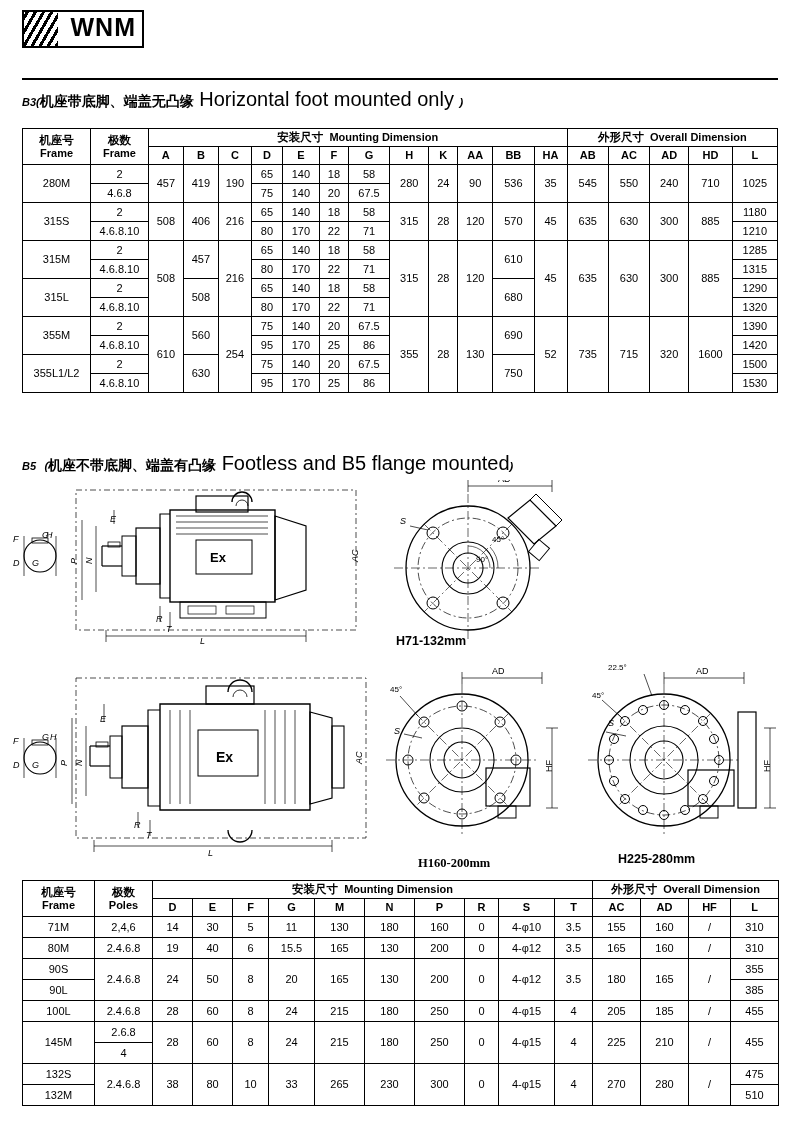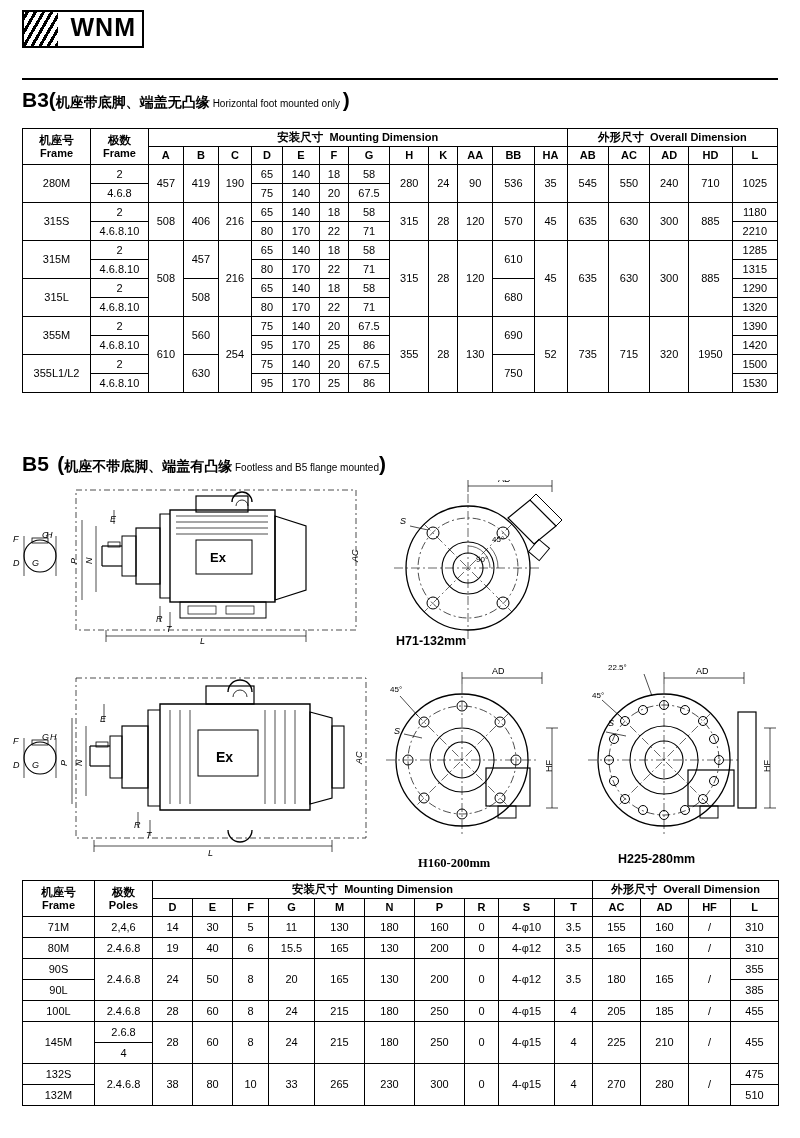--- a/index.html
+++ b/index.html
@@ -70,26 +70,27 @@
   }
 
   
   .sect-title {
     position: absolute;
     font-size: 15px;
     font-weight: bold;
     white-space: nowrap;
   }
   .sect-title .big {
-    font-size: 21px;
+    font-size: 11px;
     font-weight: bold;
+    font-style: italic;
   }
   .sect-title .normal {
     font-weight: normal;
-    font-size: 10px;
+    font-size: 20px;
   }
   .sect-title .cn {
     font-family: "DejaVu Sans", sans-serif;
     font-weight: bold;
     font-size: 14px;
   }
 
   
   table.dim {
     position: absolute;
@@ -249,21 +250,21 @@
         <td rowspan="2">300</td>
         <td rowspan="2">885</td>
         <td>1180</td>
       </tr>
       <tr style="height:19px;">
         <td>4.6.8.10</td>
         <td>80</td>
         <td>170</td>
         <td>22</td>
         <td>71</td>
-        <td>2210</td>
+        <td>1210</td>
       </tr>
 
       <tr style="height:19px;">
         <td rowspan="2">315M</td>
         <td>2</td>
         <td rowspan="4">508</td>
         <td rowspan="2">457</td>
         <td rowspan="4">216</td>
         <td>65</td>
         <td>140</td>
@@ -320,21 +321,21 @@
         <td>20</td>
         <td>67.5</td>
         <td rowspan="4">355</td>
         <td rowspan="4">28</td>
         <td rowspan="4">130</td>
         <td rowspan="2">690</td>
         <td rowspan="4">52</td>
         <td rowspan="4">735</td>
         <td rowspan="4">715</td>
         <td rowspan="4">320</td>
-        <td rowspan="4">1950</td>
+        <td rowspan="4">1600</td>
         <td>1390</td>
       </tr>
       <tr style="height:19px;">
         <td>4.6.8.10</td>
         <td>95</td>
         <td>170</td>
         <td>25</td>
         <td>86</td>
         <td>1420</td>
       </tr>

